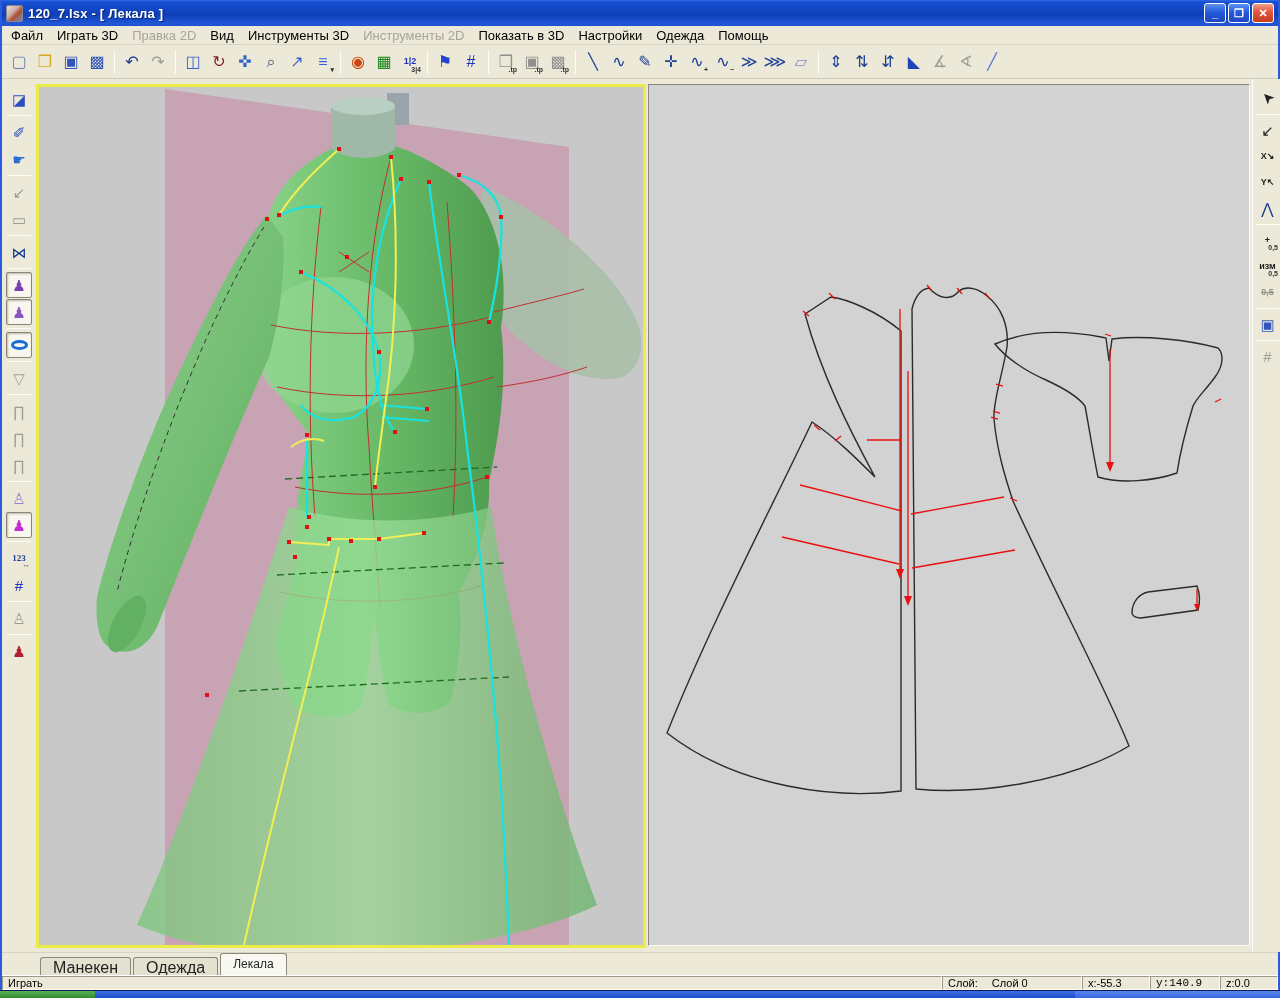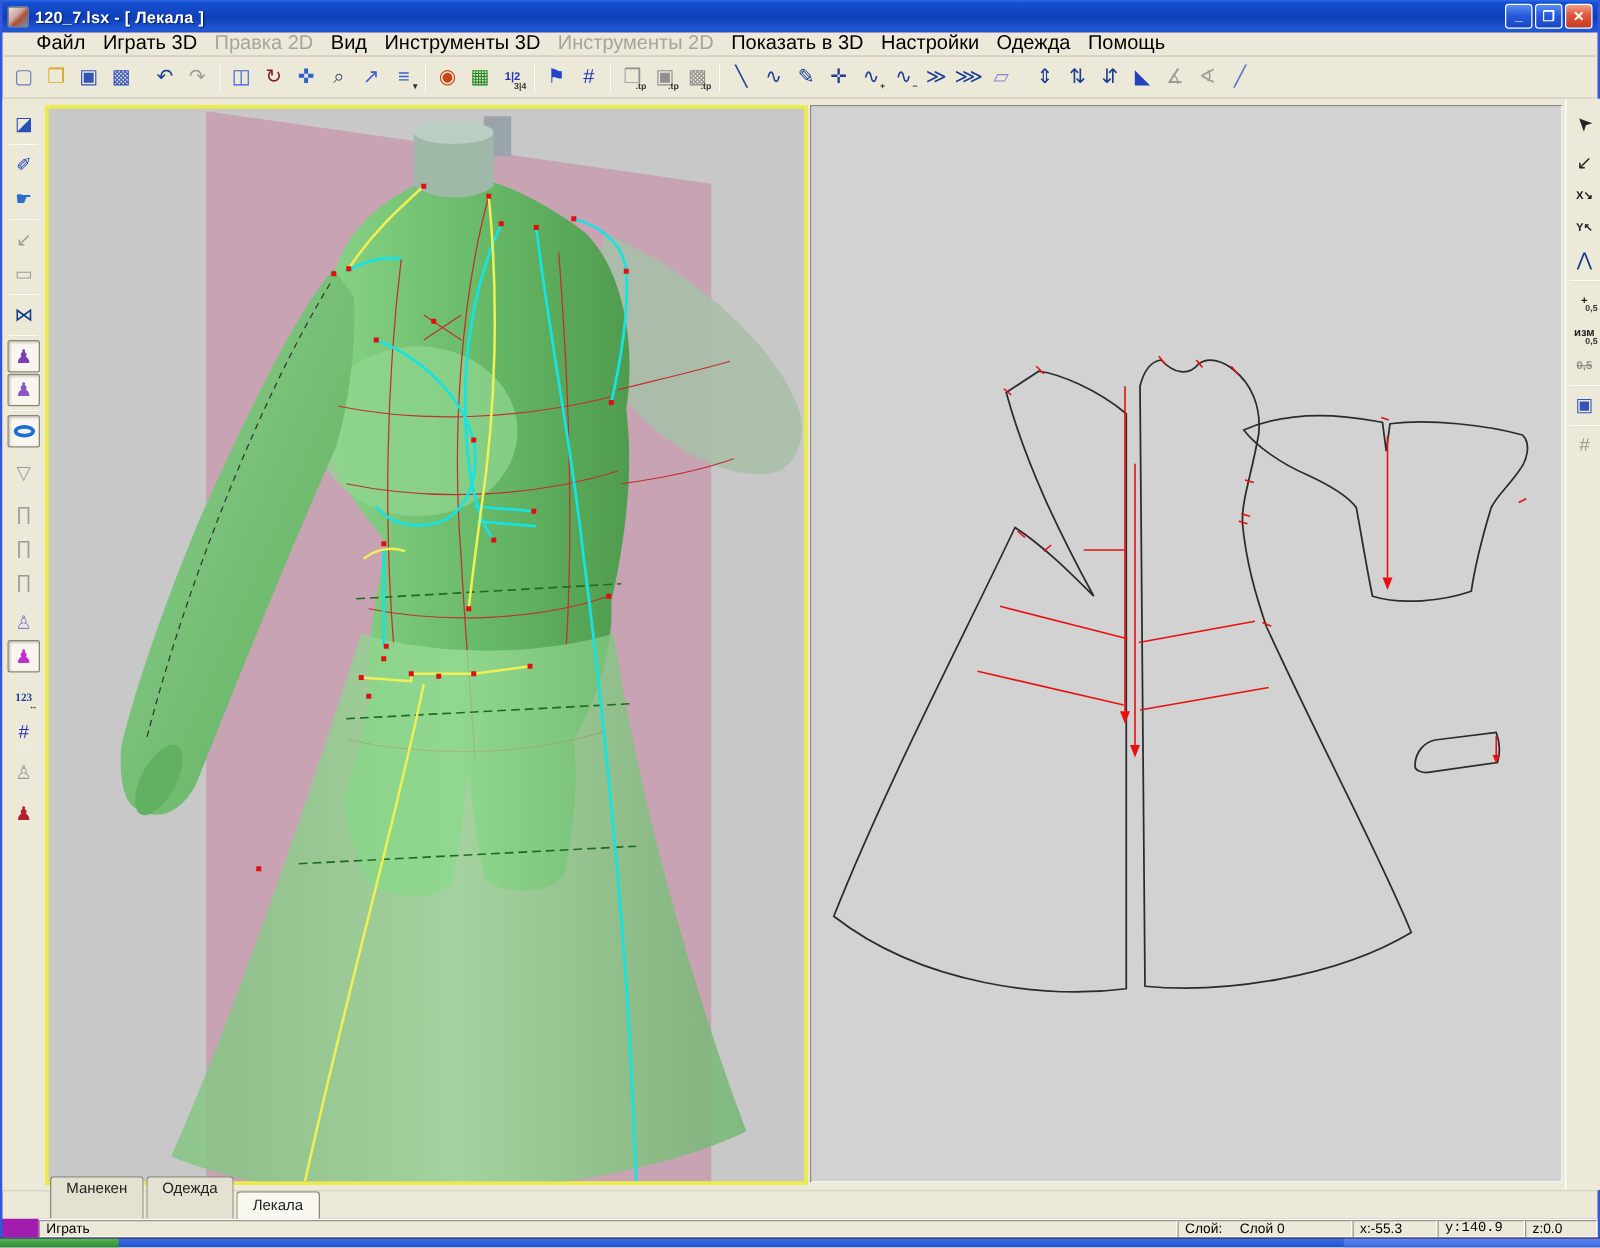--- a/index.html
+++ b/index.html
@@ -1,29 +1,29 @@
 <!DOCTYPE html>
 <html><head>
 <meta charset="utf-8">
 <style>
   * { margin:0; padding:0; box-sizing:border-box; }
   html,body { width:1280px; height:998px; overflow:hidden; font-family:"Liberation Sans", sans-serif; background:#ece9d8; }
 
-  .window { width:1280px; height:990px; border-left:2px solid #2a5ae0; border-right:2px solid #2a5ae0; display:flex; flex-direction:column; background:#a21caf; }
+  .window { width:1280px; height:990px; border-left:2px solid #2a5ae0; border-right:2px solid #2a5ae0; display:flex; flex-direction:column; background:#ef4444; }
 
   
   .titlebar { height:26px; background:linear-gradient(180deg,#2e6ae8 0%,#1650d2 8%,#0f3fb8 55%,#2058d8 92%,#1c50c8 100%); display:flex; align-items:center; padding:0 4px 0 4px; flex:0 0 auto; }
   .app-icon { width:17px; height:17px; margin-right:5px; border-radius:2px; background:linear-gradient(135deg,#e8e2d2 0%,#caa 40%,#b05030 60%,#7090c0 100%); border:1px solid #888; }
   .title-text { color:#fff; font-weight:bold; font-size:13px; text-shadow:1px 1px 1px #07246e; letter-spacing:.2px; flex:1; white-space:nowrap; }
   .win-btns { display:flex; gap:2px; }
   .win-btn { width:22px; height:20px; border-radius:3px; border:1px solid #fff; color:#fff; font-size:11px; font-weight:bold; display:flex; align-items:center; justify-content:center; background:linear-gradient(180deg,#5a8ef2,#2458d8 50%,#1c48c0); }
   .win-btn.close { background:linear-gradient(180deg,#f0a088,#e2553a 45%,#c83a20); }
 
   
-  .menubar { height:19px; background:#ece9d8; border-bottom:1px solid #d8d4c4; display:flex; align-items:center; padding-left:20px; font-size:16px; flex:0 0 auto; }
+  .menubar { height:19px; background:#ece9d8; border-bottom:1px solid #d8d4c4; display:flex; align-items:center; padding-left:2px; font-size:13px; flex:0 0 auto; }
   .menu-item { padding:1px 7px; color:#000; cursor:default; }
   .menu-item.disabled { color:#a8a49a; }
 
   
   .toolbar { height:34px; background:#ece9d8; border-bottom:1px solid #cfcbba; display:flex; align-items:center; padding:0 4px; flex:0 0 auto; }
   .tsep { width:1px; height:24px; background:#b9b5a5; border-right:1px solid #fdfcf7; margin:0 4px; }
   .hsep { height:1px; width:24px; background:#b9b5a5; border-bottom:1px solid #fdfcf7; margin:3px auto; }
   .tbtn, .sbtn { width:26px; height:26px; display:flex; align-items:center; justify-content:center; position:relative; color:#1c3f94; border:1px solid transparent; border-radius:2px; cursor:default; }
   .tbtn .glyph { font-size:16px; line-height:1; }
   .sbtn .glyph { font-size:15px; line-height:1; }
@@ -44,25 +44,25 @@
   .rightbar .sbtn { width:25px; height:25px; margin:1px auto; }
 
   .viewport3d { width:610px; height:864px; margin-top:5px; border:3px solid #ecec48; background:#c8c8c8; flex:0 0 auto; }
   .viewport3d svg { display:block; }
 
   .panel2d { flex:1 1 auto; height:862px; margin:5px 2px 0 2px; background:#d2d2d2; border:1px solid; border-color:#8a887c #fdfcf7 #fdfcf7 #8a887c; }
   .panel2d svg { display:block; }
 
   
   .tabrow { height:23px; background:#ece9d8; display:flex; align-items:flex-end; padding-left:38px; border-top:1px solid #d8d4c4; flex:0 0 auto; }
-  .tab { font-size:12px; padding:1px 12px 2px 12px; border:1px solid #8a887c; border-bottom:none; background:#e4e1d0; margin-right:2px; height:34px; border-radius:3px 3px 0 0; color:#222; }
+  .tab { font-size:16px; padding:1px 12px 2px 12px; border:1px solid #8a887c; border-bottom:none; background:#e4e1d0; margin-right:2px; height:18px; border-radius:3px 3px 0 0; color:#222; }
   .tab.active { background:#f9f8f0; height:22px; padding-top:3px; font-size:12px; position:relative; z-index:2; }
 
   
-  .statusbar { height:15px; background:#ece9d8; display:flex; font-size:11px; align-items:stretch; flex:0 0 auto; border-top:1px solid #fff;margin-left:29px; }
+  .statusbar { height:15px; background:#ece9d8; display:flex; font-size:11px; align-items:stretch; flex:0 0 auto; border-top:1px solid #fff; }
   .sseg { border:1px solid; border-color:#9b988a #fdfcf7 #fdfcf7 #9b988a; padding:0 5px; display:flex; align-items:center; white-space:nowrap; overflow:hidden; }
   .sseg.msg { flex:1 1 auto; }
   .sseg.layers { width:140px; }
   .sseg.cx { width:68px; }
   .sseg.cy { width:70px;font-family:Liberation Mono, monospace; }
   .sseg.cz { width:58px; }
   .layers-val { margin-left:14px; }
 
   
   .taskbar { height:8px; width:1280px; background:linear-gradient(180deg,#3a6ee8,#1e4fcc); position:relative; border-top:1px solid #0a1a50; flex:0 0 auto; }

